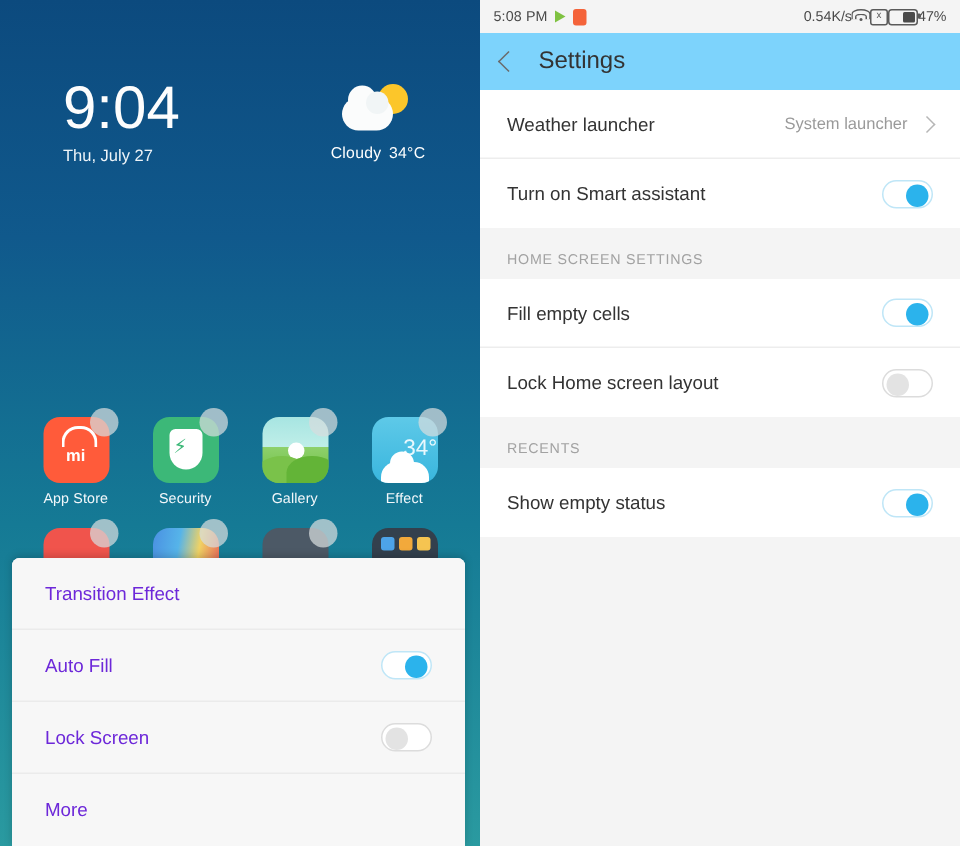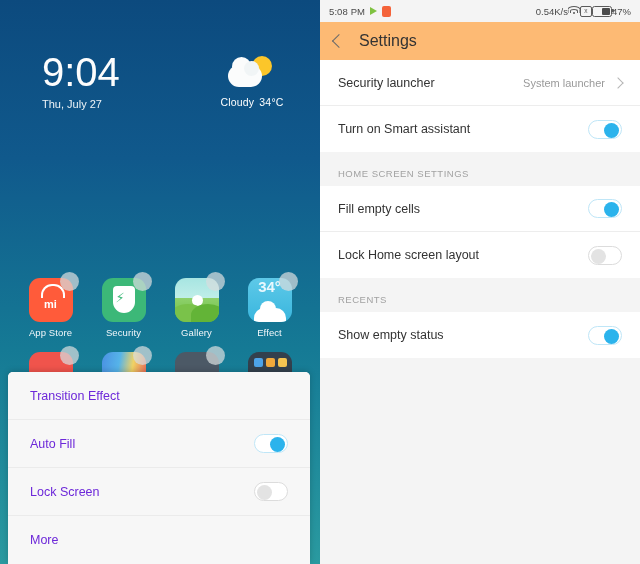--- a/index.html
+++ b/index.html
@@ -41,21 +41,21 @@
   .bolt:before{content:"\26A1";position:absolute;left:-5px;top:-1px;font-size:13px;color:#3cb878;}
   .ic-appstore{background:#ff5b3a;}
   .mi-arc{position:absolute;left:12px;top:6px;width:20px;height:12px;border:2.6px solid #fff;border-bottom:none;
           border-radius:11px 11px 0 0;}
   .mi-text{position:absolute;left:0;right:0;top:20px;text-align:center;color:#fff;font-size:11px;font-weight:700;}
   .ic-gallery{background:linear-gradient(180deg,#a7e5e2 0%,#bfeee8 45%,#8ed06b 46%,#6bbf3f 100%);}
   .g-sun{position:absolute;left:17px;top:17px;width:11px;height:11px;border-radius:50%;background:#fff;}
   .g-hill{position:absolute;left:-4px;bottom:-2px;width:34px;height:20px;border-radius:50% 50% 0 0;background:#7ac24a;}
   .g-hill2{position:absolute;right:-6px;bottom:-4px;width:34px;height:22px;border-radius:50% 50% 0 0;background:#63b437;}
   .ic-weather{background:linear-gradient(180deg,#5ec9e8 0%,#39b6de 100%);}
-  .wi-temp{position:absolute;left:0;right:0;top:0;text-align:center;color:#eaf8fd;font-size:15px;font-weight:700;}
+  .wi-temp{position:absolute;left:0;right:0;top:12px;text-align:right;color:#eaf8fd;font-size:15px;font-weight:400;}
   .wi-cloud{position:absolute;left:6px;bottom:0px;width:32px;height:14px;border-radius:10px 10px 0 0;background:#fff;}
   .wi-cloud:before{content:"";position:absolute;left:6px;top:-7px;width:16px;height:16px;border-radius:50%;background:#fff;}
 
   .icon-grid-2{position:absolute;left:14px;top:352px;width:292px;display:flex;}
   .app-icon2{width:44px;height:20px;border-radius:11px 11px 0 0;margin:0 auto;position:relative;overflow:hidden;}
   .ic-r1{background:#f0544c;}
   .ic-r2{background:linear-gradient(100deg,#4a90e2 0%,#56b4e9 40%,#f0d264 70%,#e8705a 100%);}
   .ic-r3{background:#4c5966;}
   .ic-r4{background:#33404d;}
   .folder-dot{position:absolute;top:6px;width:9px;height:9px;border-radius:2px;}
@@ -86,21 +86,21 @@
   .sb-wifi i:nth-child(1){width:11px;height:5.5px;top:0;}
   .sb-wifi i:nth-child(2){width:6px;height:3px;top:3px;}
   .sb-wifi i:nth-child(3){width:2px;height:2px;top:6px;border-radius:50%;background:#5a5a5a;border:none;}
   .sb-sim{width:10px;height:9px;border:1.2px solid #5a5a5a;border-radius:2px;font-size:6.5px;
           line-height:8px;text-align:center;color:#5a5a5a;}
   .sb-batt{position:relative;width:18px;height:9px;border:1.2px solid #5a5a5a;border-radius:2.5px;}
   .sb-batt:after{content:"";position:absolute;right:-3px;top:2.5px;width:1.6px;height:3px;background:#5a5a5a;border-radius:0 1px 1px 0;}
   .sb-batt span{position:absolute;right:1px;top:1px;bottom:1px;width:47%;background:#4a4a4a;border-radius:1px;}
   .sb-pct{font-size:9.5px;color:#4a4a4a;}
 
-  .appbar{height:38px;display:flex;align-items:center;padding:0 14px;background:#fdba74;}
+  .appbar{height:38px;display:flex;align-items:center;padding:0 14px;background:#7dd3fc;}
   .back-chev{width:9px;height:9px;border-left:1.6px solid #6a6a6a;border-bottom:1.6px solid #6a6a6a;
              transform:rotate(45deg);margin-right:15px;}
   .appbar-title{font-size:16px;color:#333;font-weight:400;}
 
   .list-group{background:#fff;}
   .list-row{height:46px;display:flex;align-items:center;padding:0 18px;box-sizing:border-box;
             border-bottom:1px solid #ededed;background:#fff;}
   .list-row:last-child{border-bottom:none;}
   .row-label{font-size:12.5px;color:#333;flex:1;}
   .row-value{font-size:11px;color:#9a9a9a;margin-right:9px;}
@@ -242,21 +242,21 @@
       </div>
     </div>
 
     <div class="appbar">
       <span class="back-chev"></span>
       <span class="appbar-title">Settings</span>
     </div>
 
     <div class="list-group">
       <div class="list-row">
-        <span class="row-label">Security launcher</span>
+        <span class="row-label">Weather launcher</span>
         <span class="row-value">System launcher</span>
         <span class="row-chev"></span>
       </div>
       <div class="list-row">
         <span class="row-label">Turn on Smart assistant</span>
         <span class="toggle on">
             <span class="knob"></span>
           </span>
       </div>
     </div>

